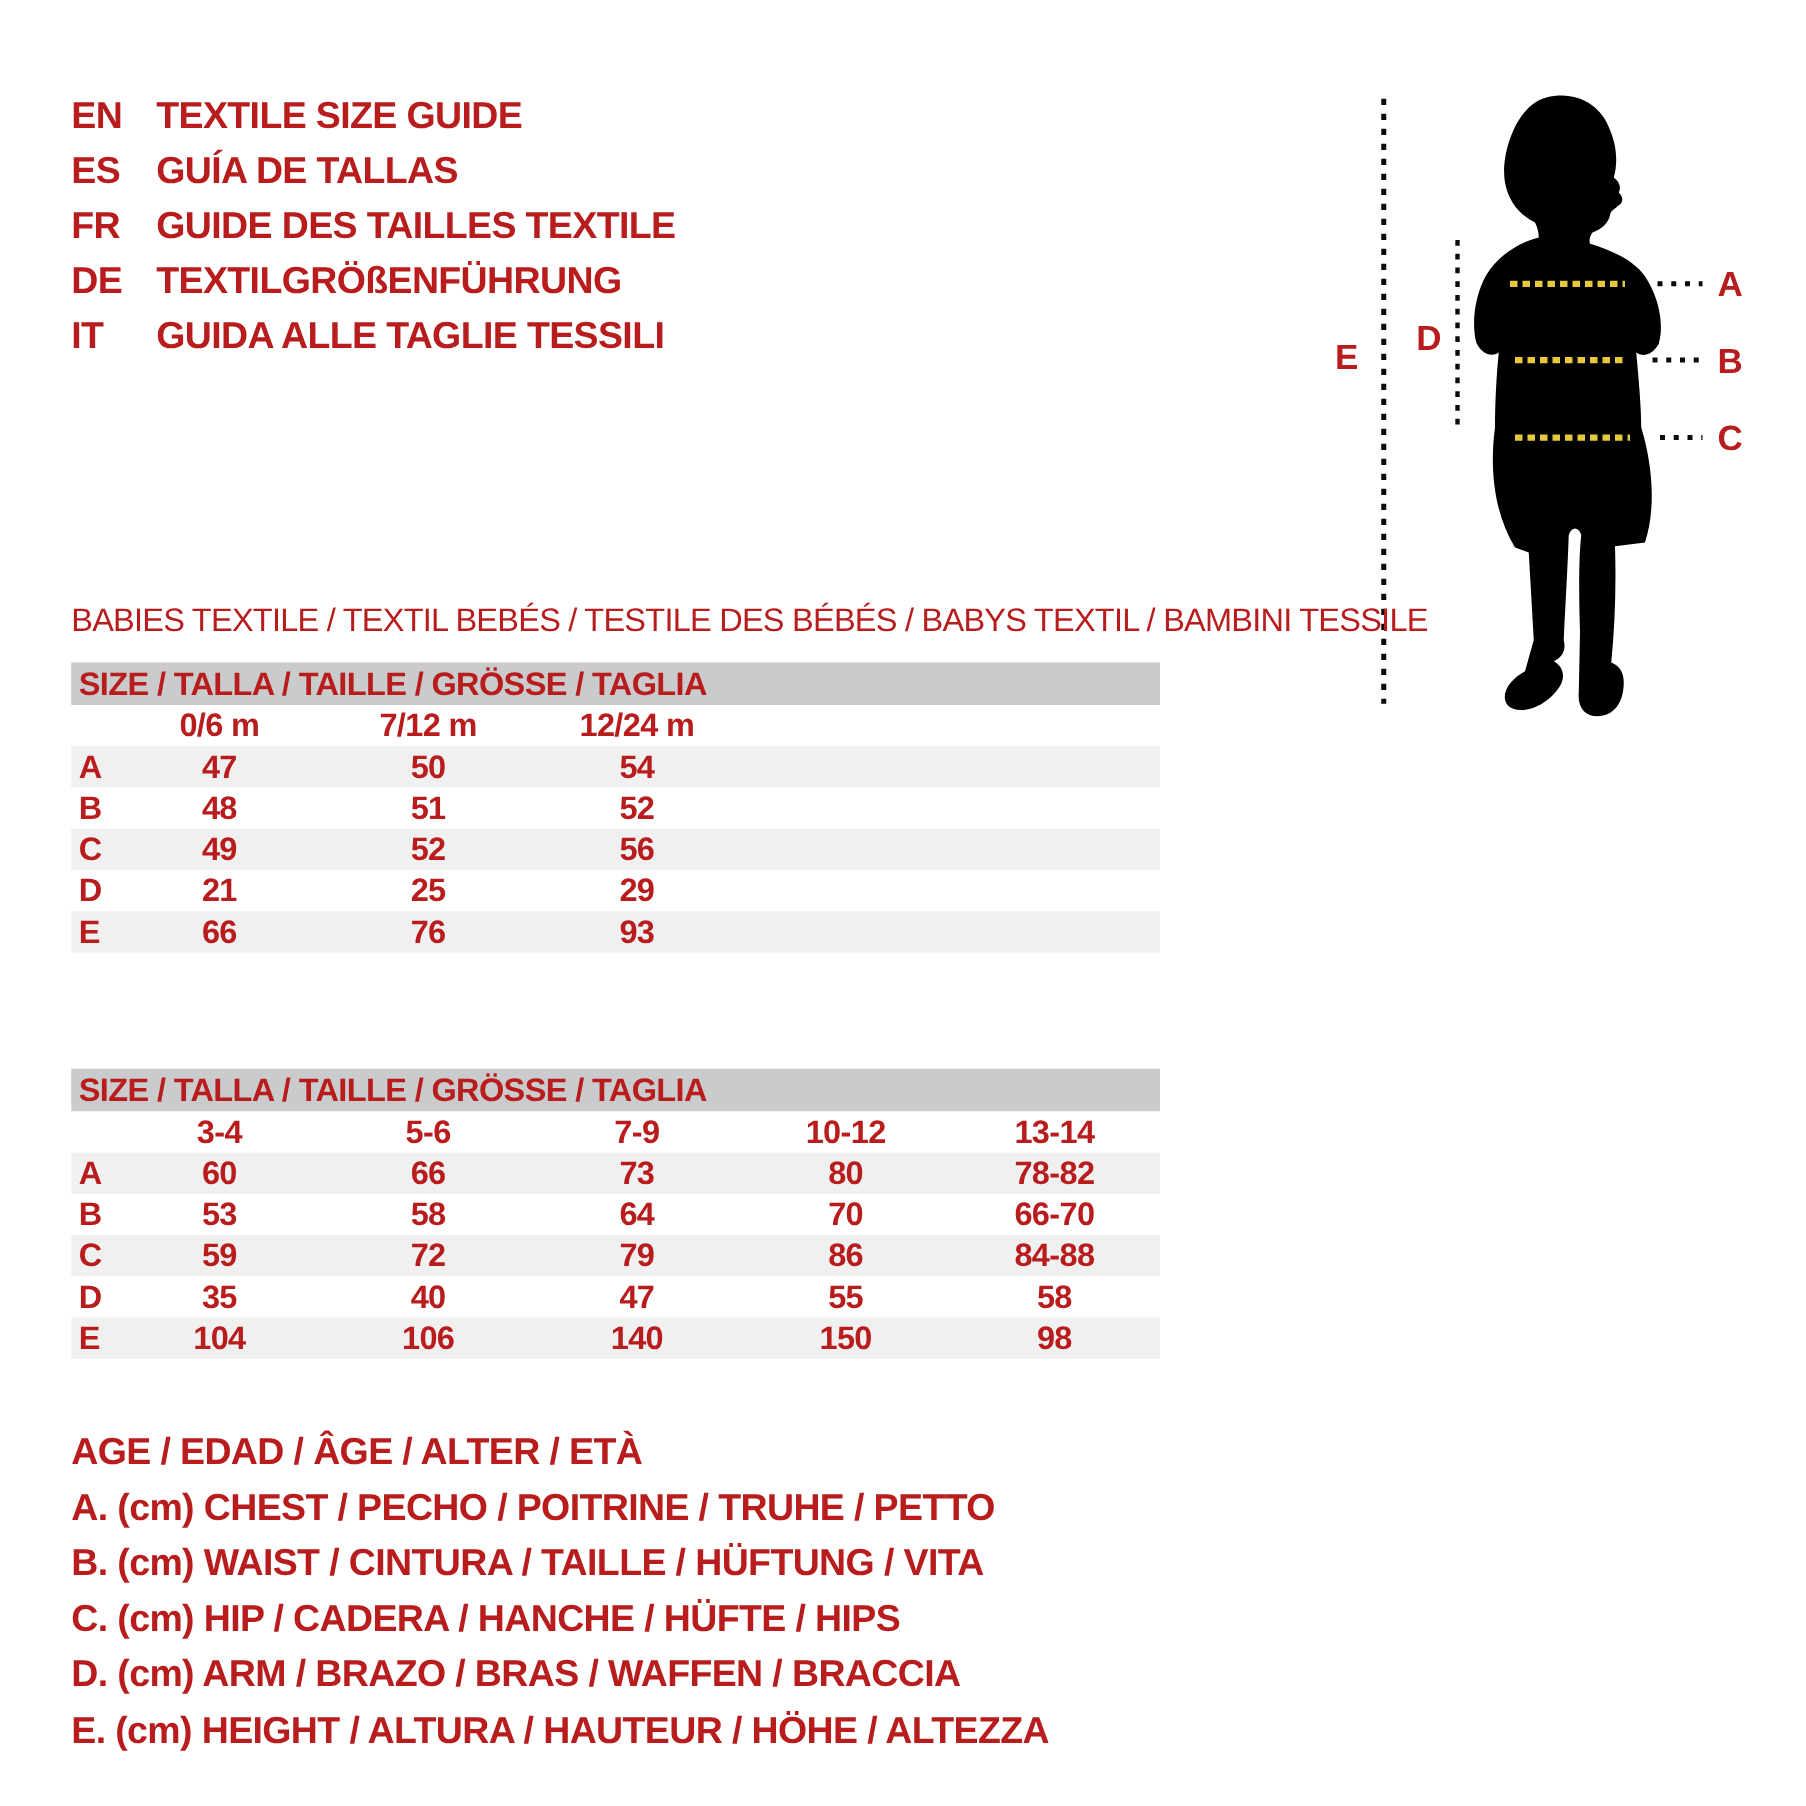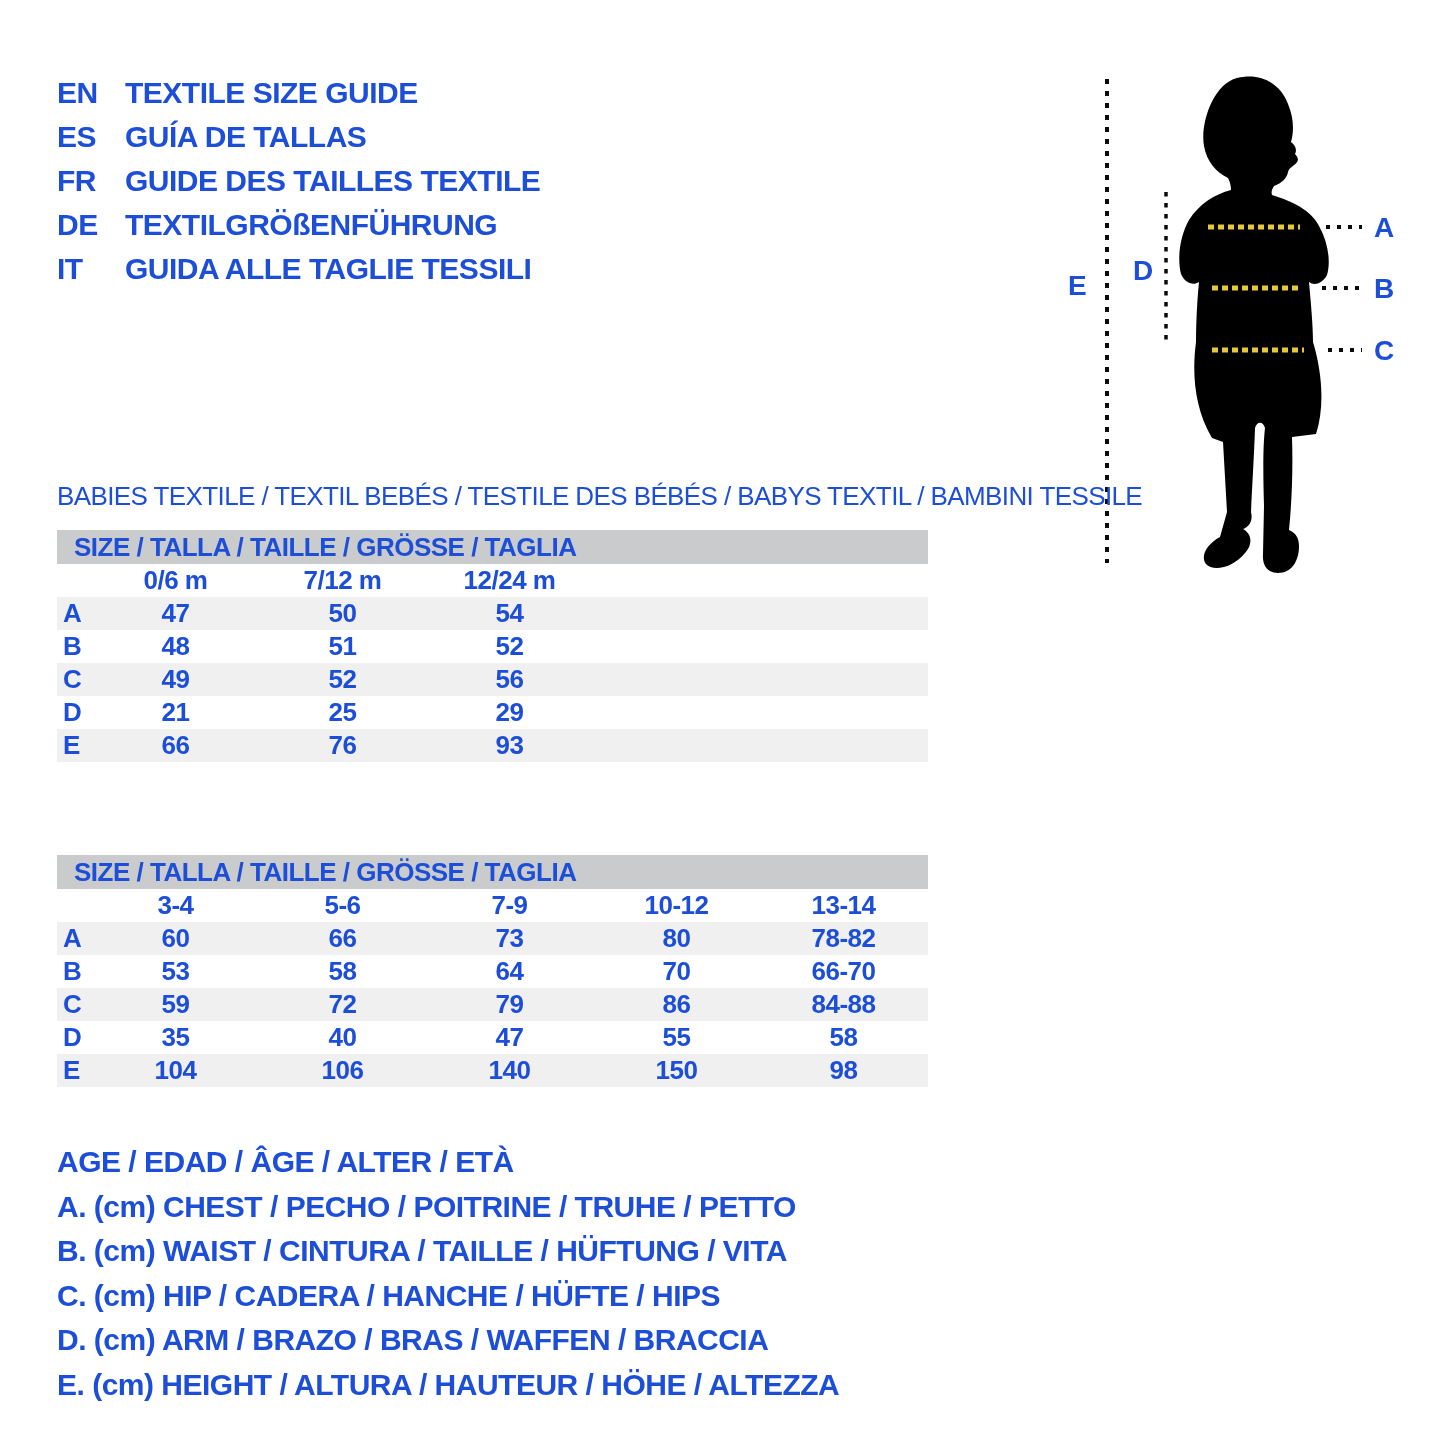--- a/index.html
+++ b/index.html
@@ -1,34 +1,34 @@
 <!DOCTYPE html>
 <html><head>
 <meta charset="utf-8">
 <style>
   html,body{margin:0;padding:0;background:#ffffff;}
   .canvas{
     position:relative;width:1445px;height:1445px;background:#ffffff;overflow:hidden;
     font-family:"Liberation Sans","DejaVu Sans",sans-serif;
-    color:#1d4ed8;letter-spacing:-0.5px;
+    color:#b91c1c;letter-spacing:-0.5px;
   }
   
   .lang-header{position:absolute;left:57px;top:71px;}
   .lang-row{display:flex;height:44px;align-items:center;font-size:30px;font-weight:700;}
   .lang-code{width:68px;flex:0 0 68px;}
   .lang-label{white-space:nowrap;}
   
   .sec-title{position:absolute;left:57px;font-size:26px;font-weight:400;white-space:nowrap;letter-spacing:-0.6px;}
   .title-babies{top:481px;}
   .title-children{top:802px;}
   
   .tblock{position:absolute;left:57px;width:871px;}
   .tblock-babies{top:530px;}
   .tblock-children{top:855px;}
-  .size-bar{height:34px;background:#cacbcd;font-size:26px;font-weight:700;line-height:34px;padding-left:17px;box-sizing:border-box;white-space:nowrap;}
+  .size-bar{height:34px;background:#cacbcd;font-size:26px;font-weight:700;line-height:34px;padding-left:6px;box-sizing:border-box;white-space:nowrap;}
   .trow{display:grid;height:33px;align-items:center;font-size:26px;font-weight:700;}
   .grid-b{grid-template-columns:35px 167px 167px 167px 1fr;}
   .grid-c{grid-template-columns:35px 167px 167px 167px 167px 167px 1fr;}
   .alt{background:#f0f0f1;}
   .tl{padding-left:6px;}
   .tc{text-align:center;}
   
   .legend{position:absolute;left:57px;top:1140px;}
   .legend-line{height:44.5px;line-height:44.5px;font-size:30px;font-weight:700;white-space:nowrap;}
   

